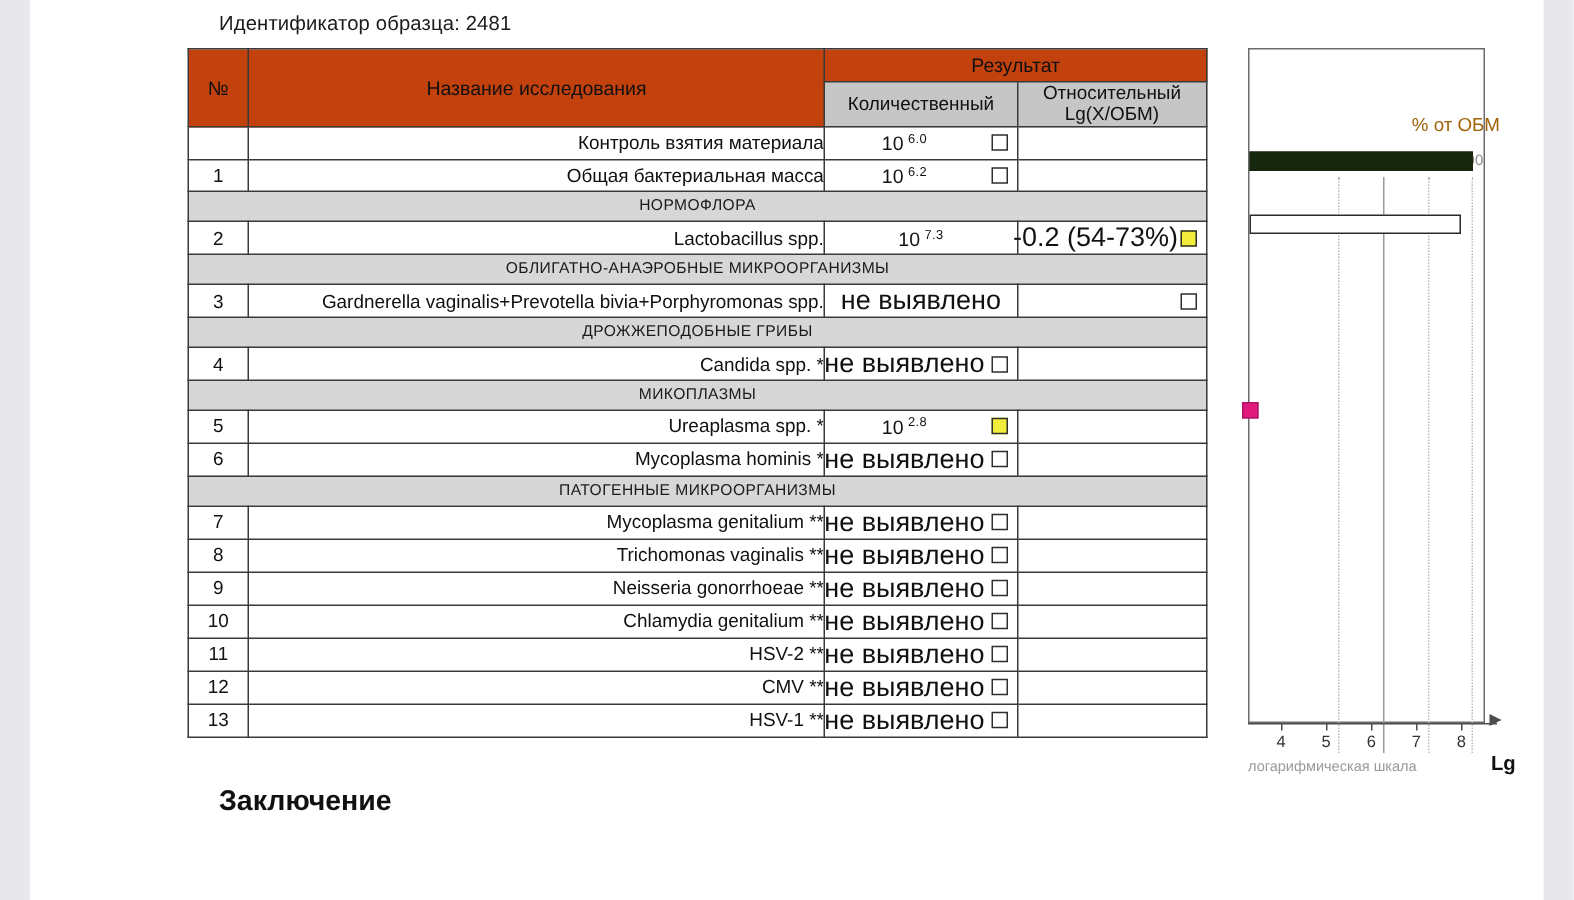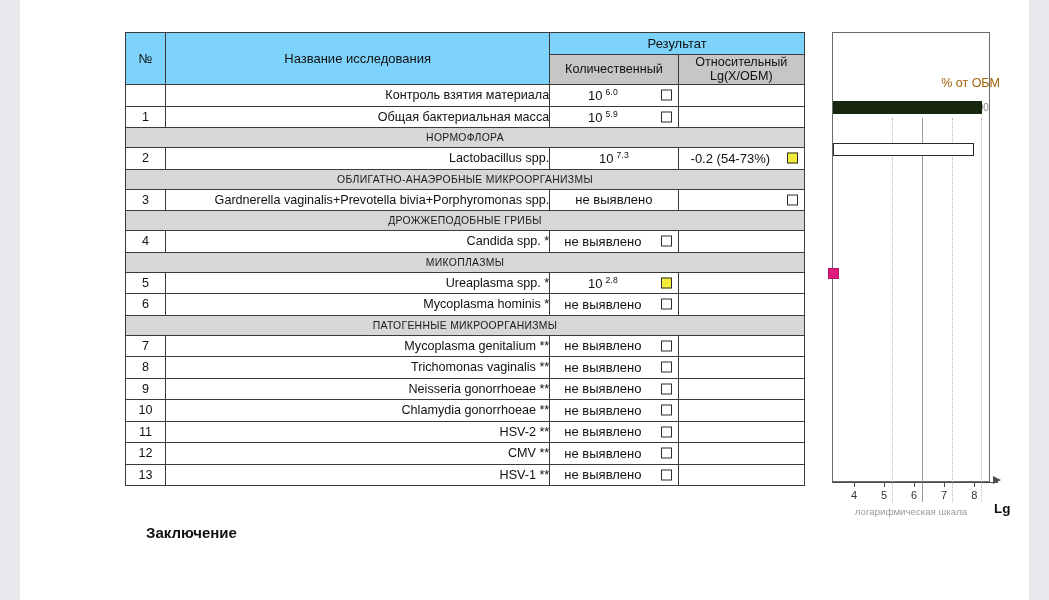--- a/index.html
+++ b/index.html
@@ -44,21 +44,21 @@
     color: #111;
   }
   .report-table td, .report-table th {
     border: 1.3px solid #3a3a3a;
     padding: 0;
     height: 20.5px;
     vertical-align: middle;
     font-weight: normal;
   }
   .hdr {
-    background: #7dd3fc;
+    background: #c2410c;
     text-align: center;
     font-weight: bold;
     font-size: 13px;
   }
   .hdr-sub {
     background: #c6c6c6;
     text-align: center;
     font-weight: normal;
     font-size: 12.6px;
     line-height: 1.18;
@@ -100,21 +100,21 @@
     font-size: 13px;
   }
   .val-exp sup {
     font-size: 8.6px;
     margin-left: 3px;
     vertical-align: super;
     letter-spacing: 0.2px;
   }
   .val-text {
     white-space: nowrap;
-    font-size: 13px;
+    font-size: 18px;
   }
   .chk {
     position: absolute;
     right: 6px;
     top: 50%;
     transform: translateY(-50%);
     width: 11px;
     height: 11px;
     border: 1.4px solid #2e2e2e;
     background: #ffffff;
@@ -129,21 +129,21 @@
     top: 496px;
     font-size: 11.3px;
     color: #232323;
     white-space: nowrap;
   }
   .footnotes span { margin-right: 14px; }
   .concl-title {
     position: absolute;
     left: 126px;
     top: 524px;
-    font-size: 15px;
+    font-size: 19px;
     font-weight: bold;
     color: #111;
   }
   .concl-text {
     position: absolute;
     left: 126px;
     top: 542px;
     font-size: 13.4px;
     color: #111;
     white-space: nowrap;
@@ -242,39 +242,40 @@
     top: 457px;
     font-size: 11px;
     color: #333;
     transform: translateX(-50%);
   }
   .axis-caption {
     position: absolute;
     left: 22px;
     top: 474px;
     width: 158px;
-    text-align: center;
+    text-align: left;
     font-size: 9.7px;
     color: #9a9a9a;
     white-space: nowrap;
   }
   .lg-label {
     position: absolute;
     left: 184px;
     top: 469px;
     font-size: 13.5px;
     font-weight: bold;
     color: #111;
   }
 </style>
 </head>
 <body>
 
 <div class="page">
 
+  <div class="sample-id">Идентификатор образца: 2481</div>
 
   <table class="report-table">
     <colgroup>
       <col class="col-num">
         <col class="col-name">
         <col class="col-quant">
         <col class="col-rel">
     </colgroup>
     <thead>
       <tr>
@@ -302,21 +303,21 @@
           </td>
           <td>
             <div class="vwrap"></div>
           </td>
         </tr>
         <tr>
           <td class="cell-num">1</td>
           <td class="cell-name">Общая бактериальная масса</td>
           <td>
             <div class="vwrap indent">
-              <span class="val-exp">10<sup>5.9</sup></span>
+              <span class="val-exp">10<sup>6.2</sup></span>
               <span class="chk"></span>
             </div>
           </td>
           <td>
             <div class="vwrap"></div>
           </td>
         </tr>
         <tr class="section-row">
           <td colspan="4">НОРМОФЛОРА</td>
         </tr>
@@ -434,21 +435,21 @@
               <span class="val-text">не выявлено</span>
               <span class="chk"></span>
             </div>
           </td>
           <td>
             <div class="vwrap"></div>
           </td>
         </tr>
         <tr>
           <td class="cell-num">10</td>
-          <td class="cell-name">Chlamydia gonorrhoeae **</td>
+          <td class="cell-name">Chlamydia genitalium **</td>
           <td>
             <div class="vwrap indent">
               <span class="val-text">не выявлено</span>
               <span class="chk"></span>
             </div>
           </td>
           <td>
             <div class="vwrap"></div>
           </td>
         </tr>

